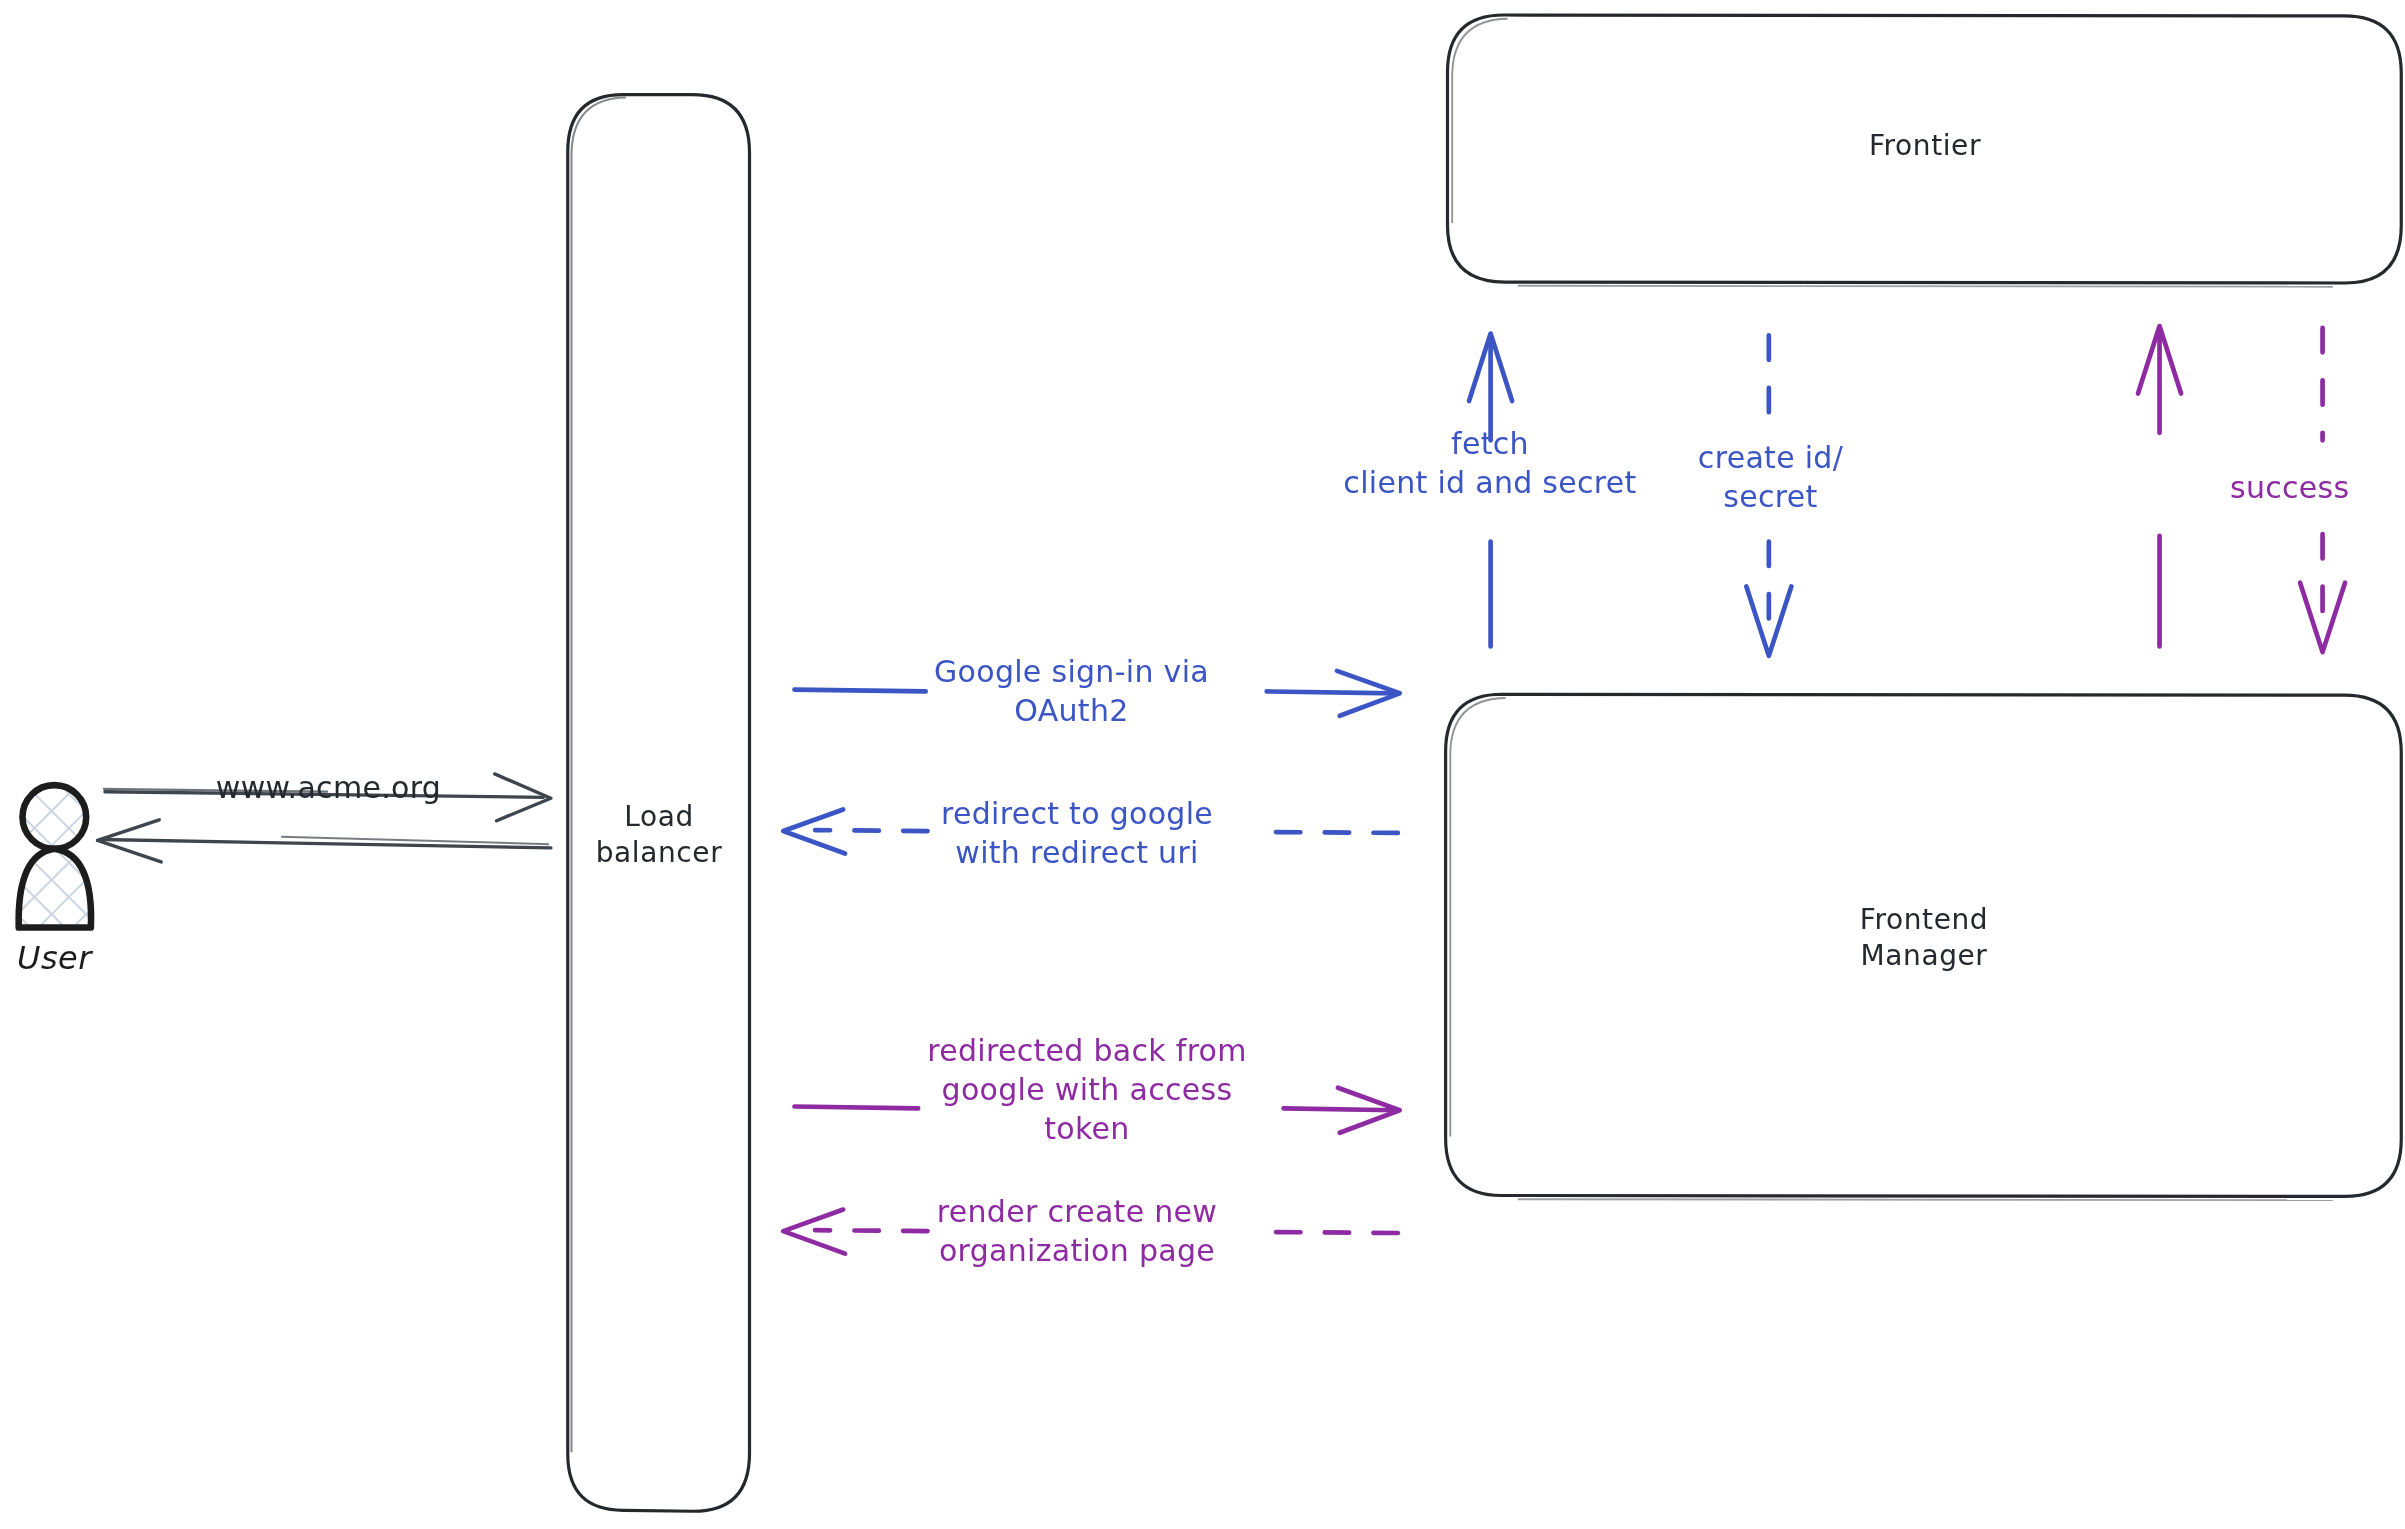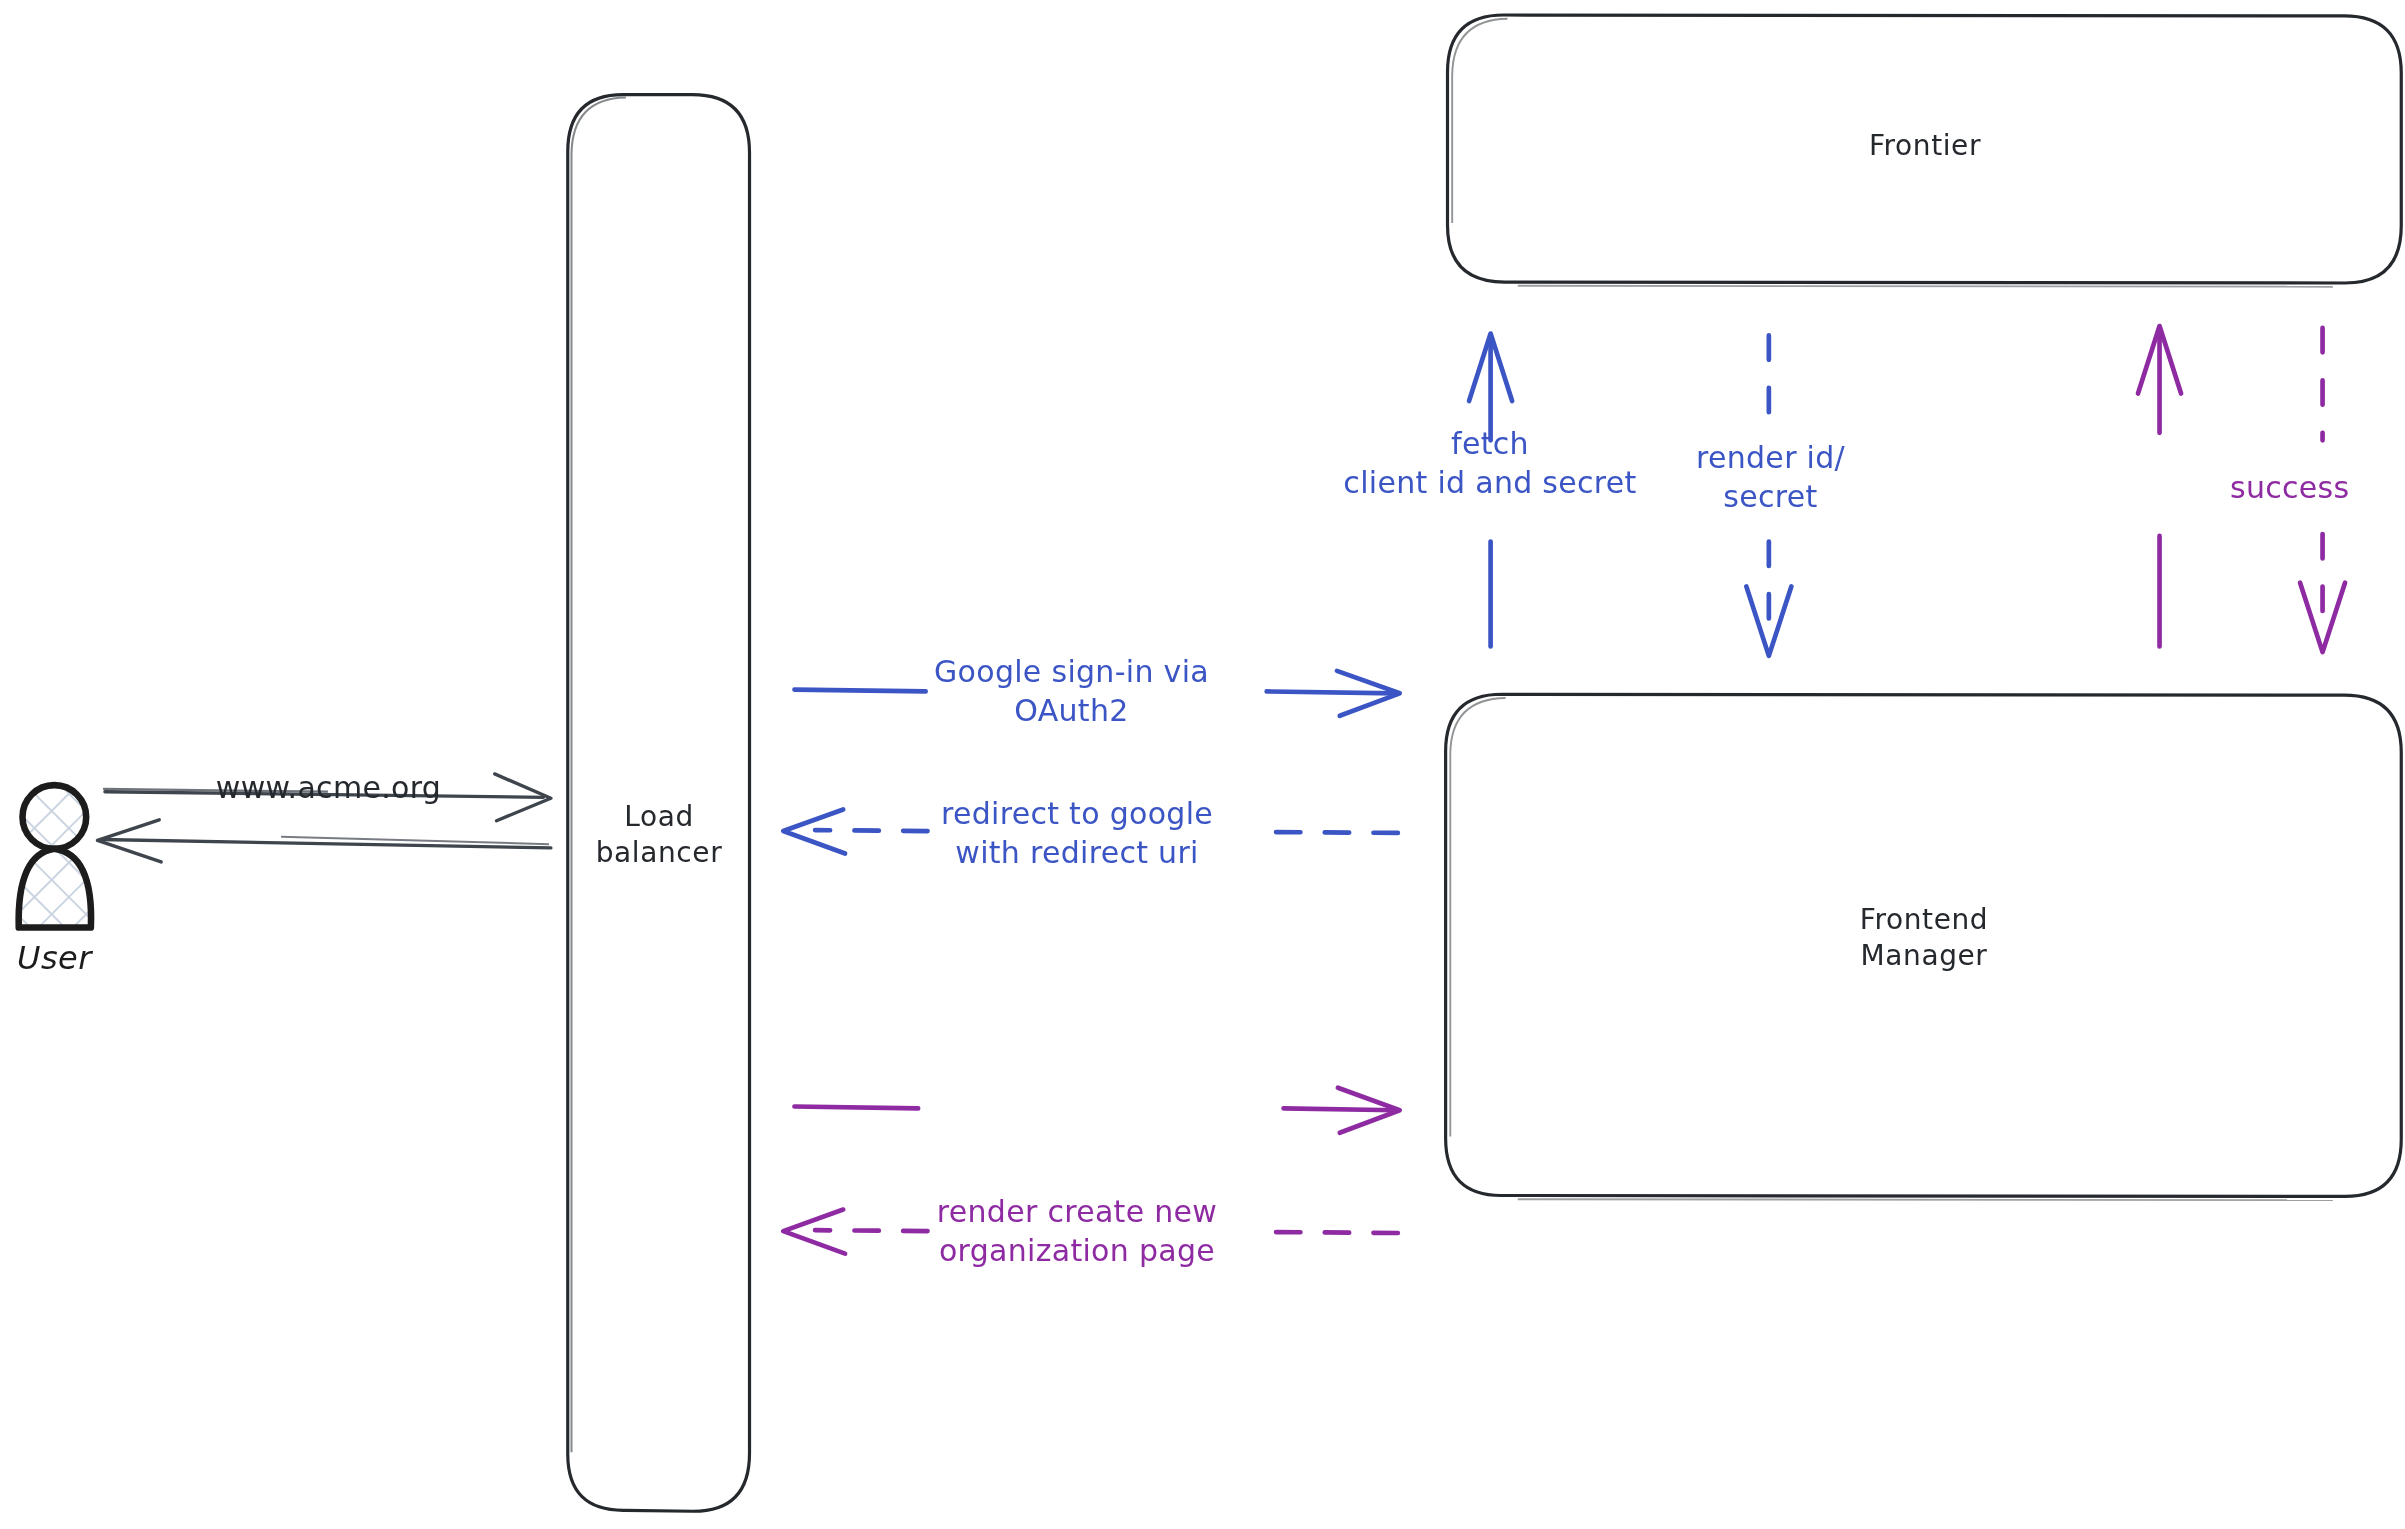--- a/index.html
+++ b/index.html
@@ -161,27 +161,30 @@
   <div class="actor-label" style="left:17px; top:939px;font-style:italic;">User</div>
 
   <div class="edge-label" style="left:169px; top:768px; width:319px; color:#25292e;">www.acme.org</div>
 
   <div class="edge-label blue" style="left:884px; top:652px; width:375px;">Google sign-in via
 OAuth2</div>
 
   <div class="edge-label blue" style="left:899px; top:794px; width:356px;">redirect to google
 with redirect uri</div>
 
+  <div class="edge-label purple" style="left:881px; top:1031px; width:412px;">redirected back from
+google with access
+token</div>
 
   <div class="edge-label purple" style="left:899px; top:1192px; width:356px;">render create new
 organization page</div>
 
   <div class="edge-label blue" style="left:1293px; top:424px; width:394px;">fetch
 client id and secret</div>
 
-  <div class="edge-label blue" style="left:1658px; top:438px; width:225px;">render id/
+  <div class="edge-label blue" style="left:1658px; top:438px; width:225px;">create id/
 secret</div>
 
 
   <div class="edge-label purple" style="left:2230px; top:468px; width:187px; text-align:left;">success</div>
 
 </div>
 
 
 </body></html>

